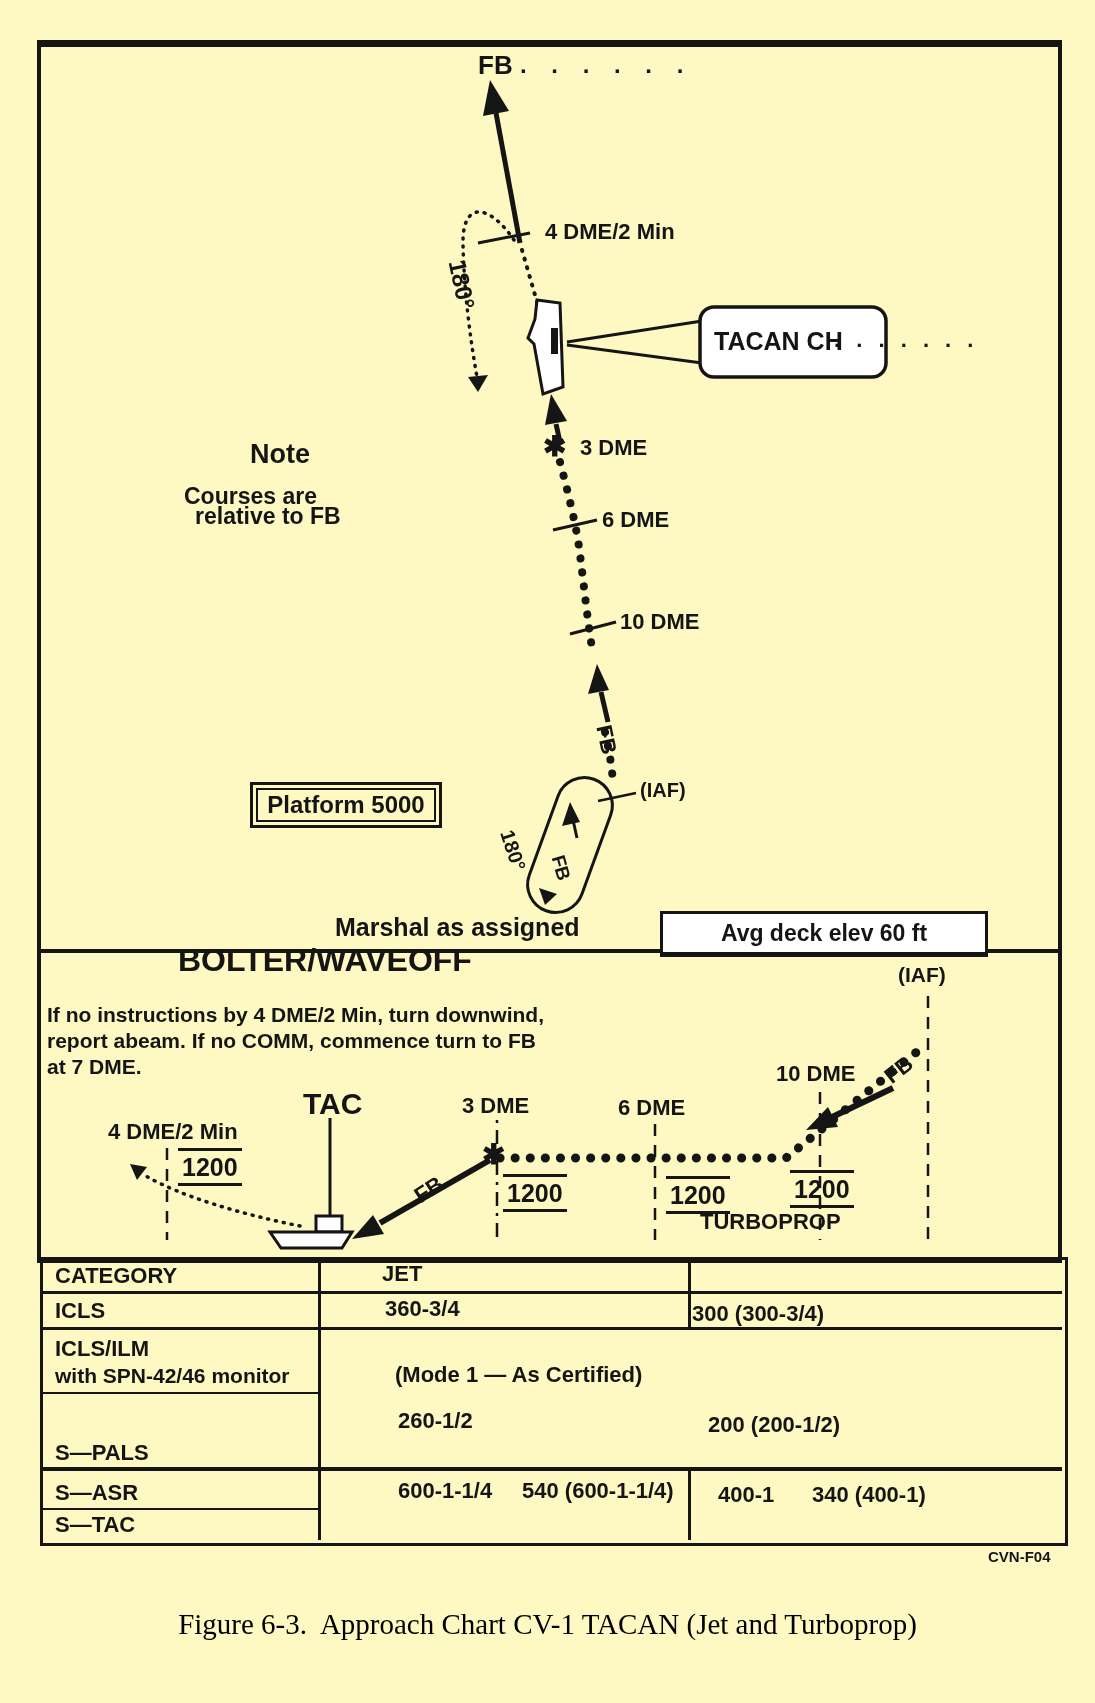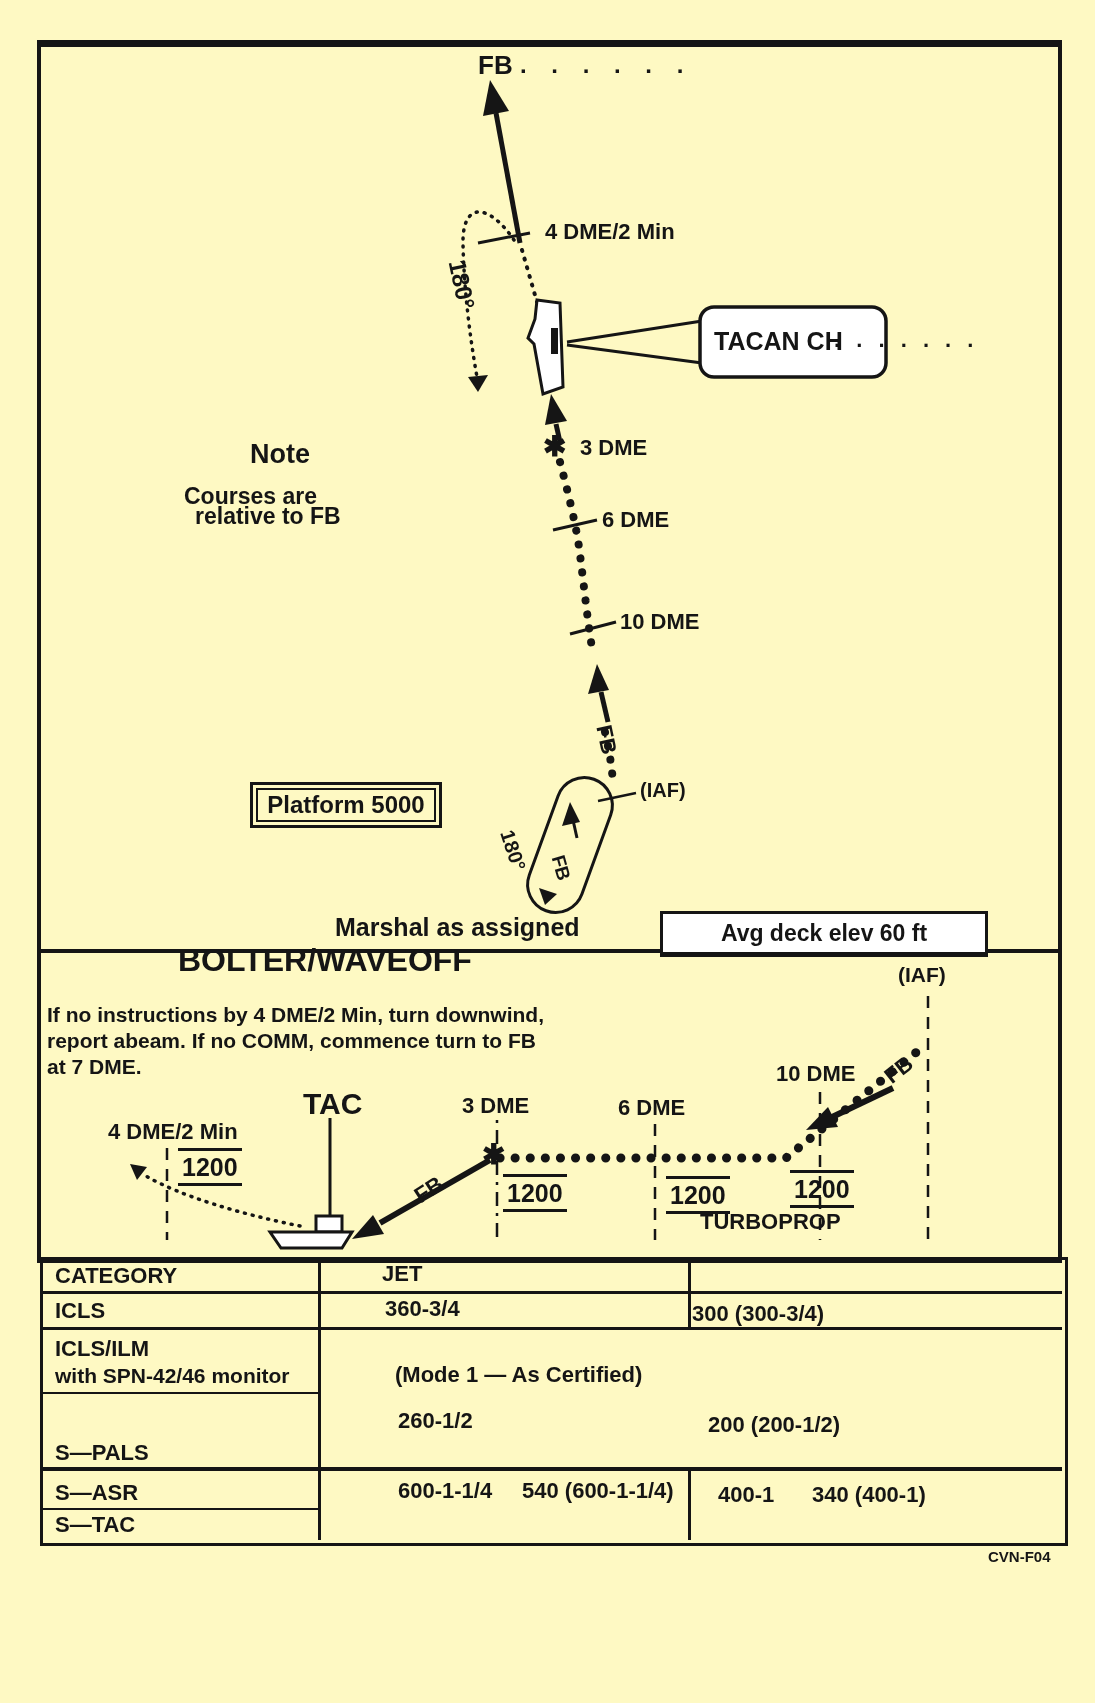--- a/index.html
+++ b/index.html
@@ -169,14 +169,15 @@
   <div class="tcell" style="left:55px;top:1440px;">S—PALS</div>
 
   <div class="tcell" style="left:55px;top:1480px;">S—ASR</div>
   <div class="tcell" style="left:398px;top:1478px;">600-1-1/4</div>
   <div class="tcell" style="left:522px;top:1478px;">540 (600-1-1/4)</div>
   <div class="tcell" style="left:718px;top:1482px;">400-1</div>
   <div class="tcell" style="left:812px;top:1482px;">340 (400-1)</div>
   <div class="tcell" style="left:55px;top:1512px;">S—TAC</div>
 
   <div class="plate">CVN-F04</div>
+  <div class="caption">Figure 6-3.&nbsp; Approach Chart CV-1 TACAN (Jet and Turboprop)</div>
 
 </div>
 
 </body></html>

